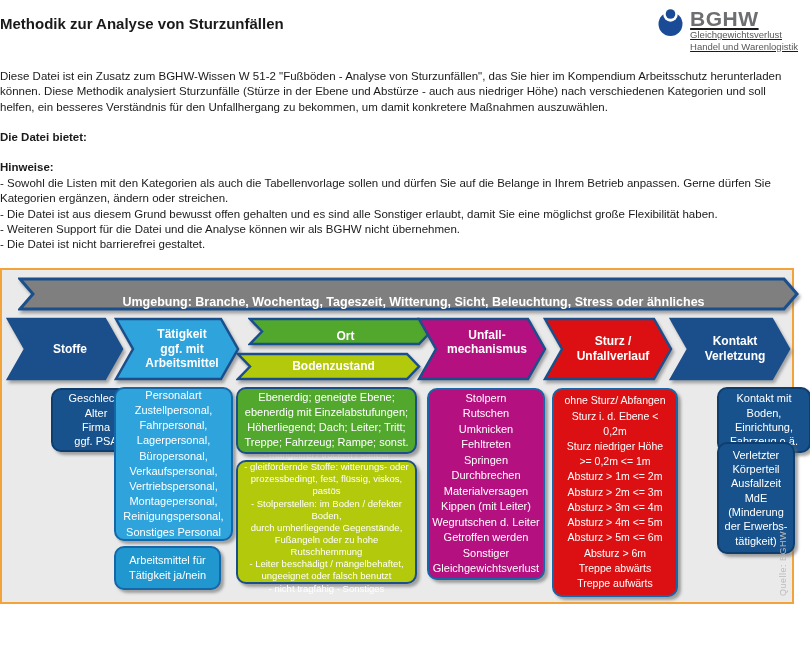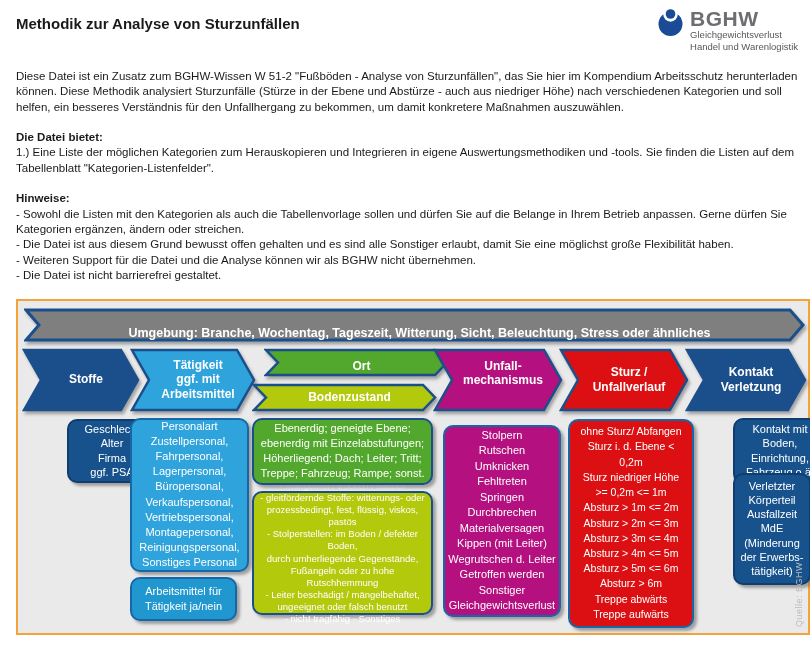--- a/index.html
+++ b/index.html
@@ -8,24 +8,24 @@
     --red:#DC1012; --grayband:#7F7F7F; --orange:#F2A33A; --diagrambg:#EAEAEA;
     --textgray:#6D6E71; --logoblue:#1A4B96; --quelle:#BBBBBB;
   }
   *{margin:0;padding:0;box-sizing:border-box;}
   html,body{background:#fff;}
   body{
     width:810px;height:654px;overflow:hidden;
     font-family:"Liberation Sans",sans-serif;
     color:#1a1a1a;font-size:11.5px;line-height:1.34;
   }
-  .page{padding:8px 8px 0 16px;width:810px;}
+  .page{padding:8px 8px 0 0;width:810px;}
   .header-row{display:flex;justify-content:space-between;align-items:flex-start;margin-bottom:16px;}
   .page-title{font-size:15px;font-weight:bold;padding-top:6px;}
-  .logo{display:flex;align-items:flex-start;gap:4px;padding-right:4px;}
+  .logo{display:flex;align-items:flex-start;gap:4px;padding-right:4px;text-decoration:underline;}
   .logo-text .logo-name{font-size:21px;font-weight:bold;color:var(--textgray);line-height:1;letter-spacing:.5px;}
   .logo-text .logo-sub{font-size:9.5px;color:#58585a;line-height:1.25;}
   .intro{margin-bottom:15px;width:796px;}
   .section{margin-bottom:15px;width:796px;}
   .bold{font-weight:bold;}
   
   .diagram{
     position:relative;width:794px;height:336px;margin-top:12px;
     background:var(--diagrambg);border:2px solid var(--orange);
   }
@@ -40,21 +40,21 @@
   .dbox{
     position:absolute;border-radius:10px;color:#fff;display:flex;align-items:center;justify-content:center;
     text-align:center;white-space:pre-line;box-shadow:3px 3px 3px rgba(110,110,110,.6);
     border:2px solid var(--blueborder);padding:2px 3px;
   }
   .dbox-dark{background:#17528C;border-color:var(--navy);font-size:11px;line-height:1.3;margin-left:40px;}
   .dbox-personalart{background:var(--lightblue);font-size:11px;line-height:1.38;}
   .dbox-arbeitsmittel{background:var(--lightblue2);font-size:11px;line-height:1.35;}
   .dbox-ort{background:var(--green);border-color:var(--darkblue);font-size:11px;line-height:1.36;}
   .dbox-boden{background:var(--yellowgreen);border-color:var(--darkblue);font-size:9.5px;line-height:1.28;}
-  .dbox-unfall{background:var(--magenta);font-size:11px;line-height:1.41;margin-top:6px;}
+  .dbox-unfall{background:var(--magenta);font-size:11px;line-height:1.41;}
   .dbox-sturz{background:var(--red);font-size:10.5px;line-height:1.45;}
   .quelle{
     position:absolute;right:3px;bottom:6px;color:var(--quelle);font-size:9px;
     writing-mode:vertical-rl;transform:rotate(180deg);letter-spacing:.5px;
   }
 </style>
 </head>
 <body>
 
 <div class="page">
@@ -74,34 +74,33 @@
         <div class="logo-sub">Gleichgewichtsverlust</div>
         <div class="logo-sub">Handel und Warenlogistik</div>
       </div>
     </div>
   </div>
 
   <p class="intro">Diese Datei ist ein Zusatz zum BGHW-Wissen W 51-2 "Fußböden - Analyse von Sturzunfällen", das Sie hier im Kompendium Arbeitsschutz herunterladen können. Diese Methodik analysiert Sturzunfälle (Stürze in der Ebene und Abstürze - auch aus niedriger Höhe) nach verschiedenen Kategorien und soll helfen, ein besseres Verständnis für den Unfallhergang zu bekommen, um damit konkretere Maßnahmen auszuwählen.</p>
 
   <div class="section">
     <div class="bold">Die Datei bietet:</div>
-    <div>1.) Eine Liste der möglichen Kategorien zum Herauskopieren und Integrieren in eigene Auswertungsmethodiken und -tools. Sie finden die Listen auf dem Tabellenblatt "Kategorien-Listenfelder".</div>
   </div>
 
   <div class="section">
     <div class="bold">Hinweise:</div>
     <div>- Sowohl die Listen mit den Kategorien als auch die Tabellenvorlage sollen und dürfen Sie auf die Belange in Ihrem Betrieb anpassen. Gerne dürfen Sie Kategorien ergänzen, ändern oder streichen.</div>
     <div>- Die Datei ist aus diesem Grund bewusst offen gehalten und es sind alle Sonstiger erlaubt, damit Sie eine möglichst große Flexibilität haben.</div>
     <div>- Weiteren Support für die Datei und die Analyse können wir als BGHW nicht übernehmen.</div>
     <div>- Die Datei ist nicht barrierefrei gestaltet.</div>
   </div>
 
   <div class="diagram">
 
-    <div class="chev" style="left:6px;top:7px;width:781px;height:52px;">
+    <div class="chev" style="left:16px;top:7px;width:781px;height:52px;">
       <svg width="781" height="34" viewBox="0 0 781 34">
         <polygon points="2,2 766,2 779,17 766,32 2,32 15,17" style="fill:var(--grayband);stroke:var(--darkblue);stroke-width:3;"></polygon>
       </svg>
       <div class="chev-label band-label">Umgebung: Branche, Wochentag, Tageszeit, Witterung, Sicht, Beleuchtung, Stress oder ähnliches</div>
     </div>
 
     <div class="chev" style="left:4px;top:47px;width:118px;height:64px;">
       <svg width="118" height="64" viewBox="0 0 118 64">
         <polygon points="2,2 99,2 116,32 99,62 2,62 19,32" style="fill:var(--darkblue);stroke:var(--darkblue);stroke-width:2.5;"></polygon>
       </svg>

